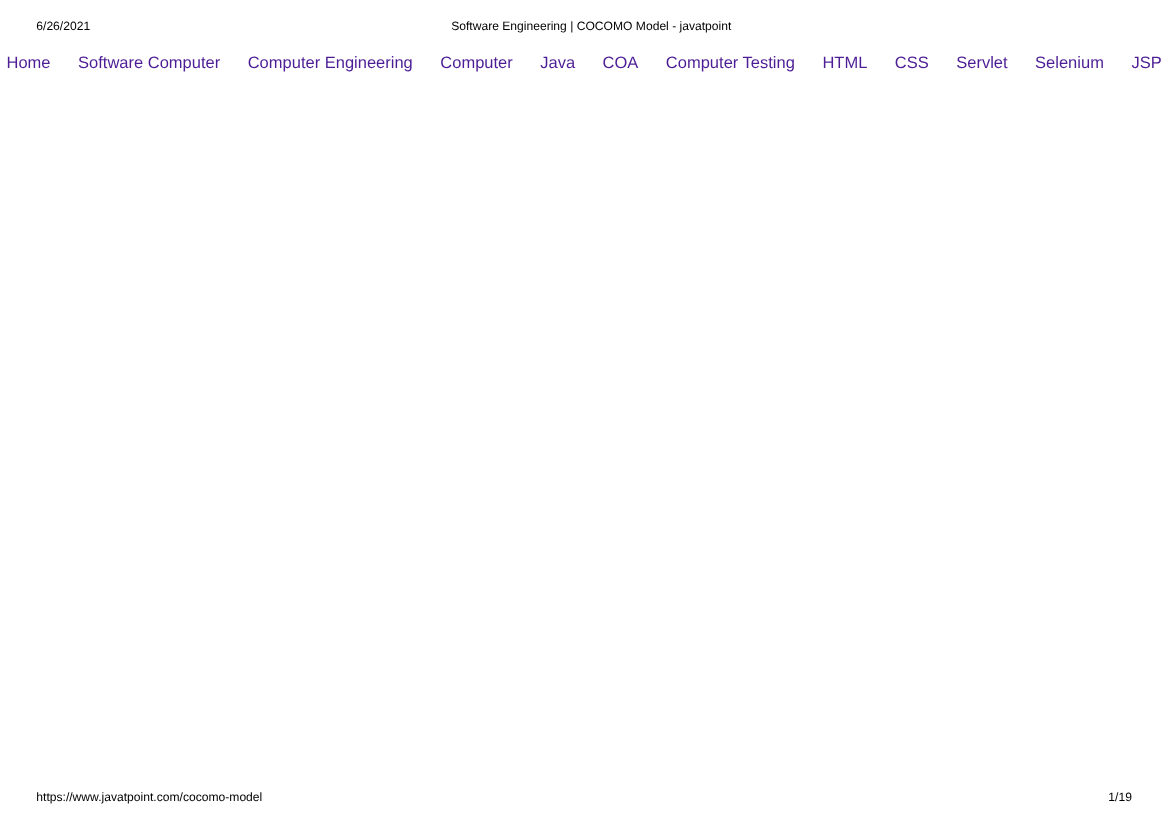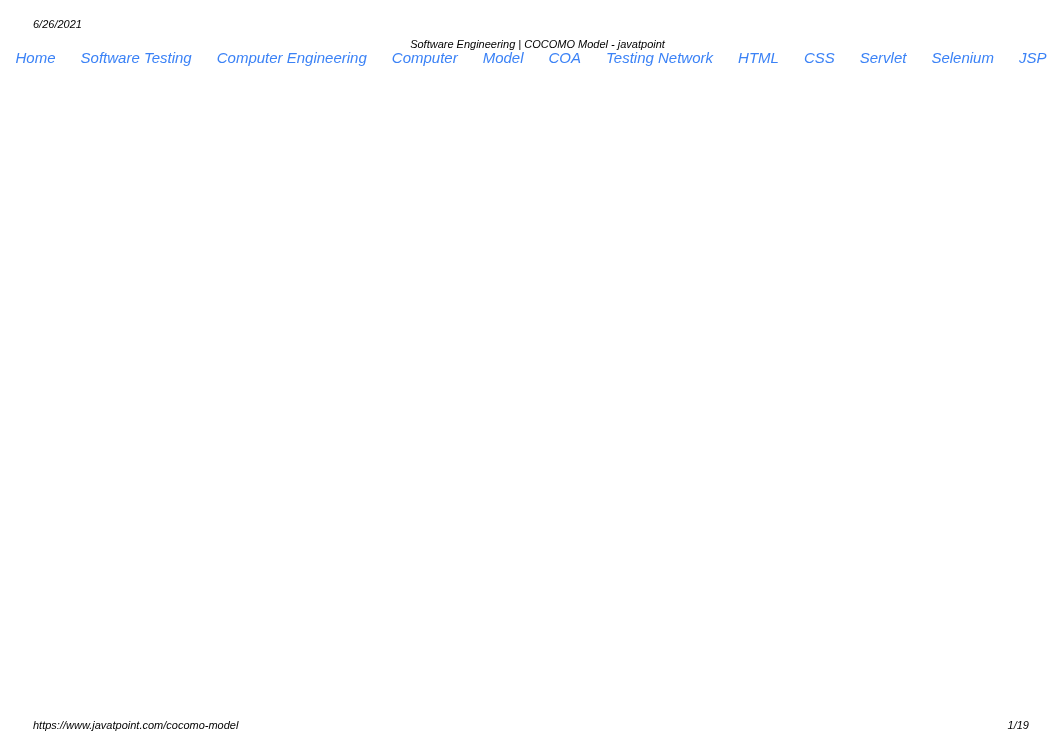--- a/index.html
+++ b/index.html
@@ -1,19 +1,18 @@
 <!DOCTYPE html>
 <html><head>
   <meta charset="utf-8">
   <style>
     * {
       margin: 0;
       padding: 0;
       box-sizing: border-box;
-      font-style: italic;
     }
     body {
       width: 1062px;
       height: 751px;
       background: #ffffff;
       font-family: Arial, Helvetica, sans-serif;
       position: relative;
     }
     .header-row {
       position: absolute;
@@ -26,34 +25,33 @@
     .header-date {
       font-size: 11px;
       color: #000;
     }
     .header-title {
       font-size: 11px;
       color: #000;
       position: absolute;
       left: 50%;
       transform: translateX(-50%);
-      margin-top: 20px;
     }
     .nav-bar {
       position: absolute;
       top: 49px;
       left: 0;
       right: 0;
       display: flex;
       justify-content: center;
       gap: 25px;
     }
     .nav-item {
       font-size: 15px;
-      color: #3b82f6;
+      color: #4c1d95;
       cursor: pointer;
       white-space: nowrap;
     }
     .footer-row {
       position: absolute;
       bottom: 20px;
       left: 33px;
       right: 33px;
       display: flex;
       justify-content: space-between;
@@ -71,26 +69,26 @@
 </head>
 <body>
 
 <div class="header-row">
   <span class="header-date">6/26/2021</span>
   <span class="header-title">Software Engineering | COCOMO Model - javatpoint</span>
 </div>
 
 <div class="nav-bar">
   <span class="nav-item">Home</span>
-  <span class="nav-item">Software Testing</span>
+  <span class="nav-item">Software Computer</span>
   <span class="nav-item">Computer Engineering</span>
   <span class="nav-item">Computer</span>
-  <span class="nav-item">Model</span>
+  <span class="nav-item">Java</span>
   <span class="nav-item">COA</span>
-  <span class="nav-item">Testing Network</span>
+  <span class="nav-item">Computer Testing</span>
   <span class="nav-item">HTML</span>
   <span class="nav-item">CSS</span>
   <span class="nav-item">Servlet</span>
   <span class="nav-item">Selenium</span>
   <span class="nav-item">JSP</span>
 </div>
 
 <div class="footer-row">
   <span class="footer-url">https://www.javatpoint.com/cocomo-model</span>
   <span class="footer-page">1/19</span>

